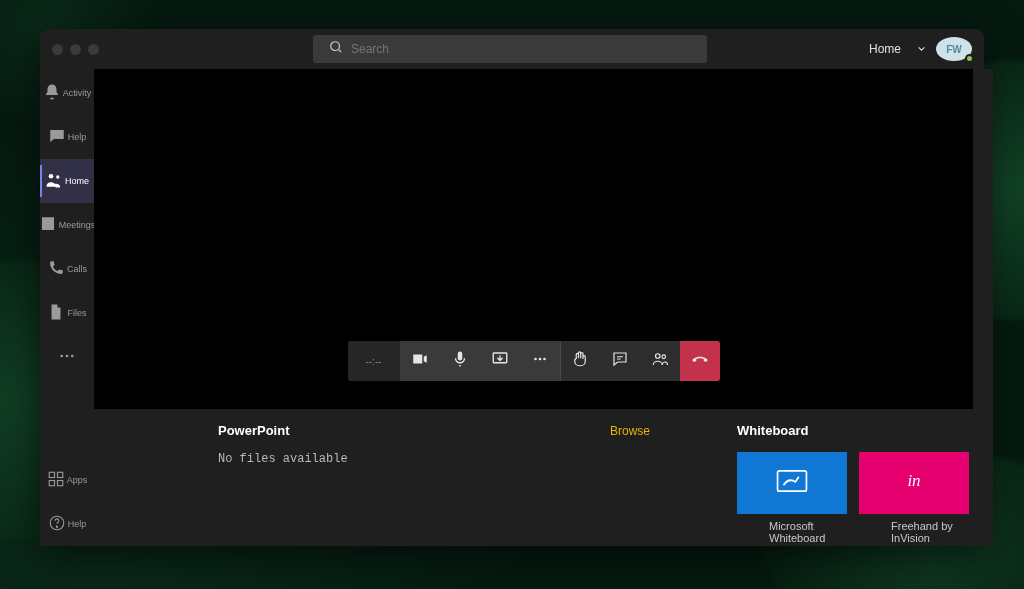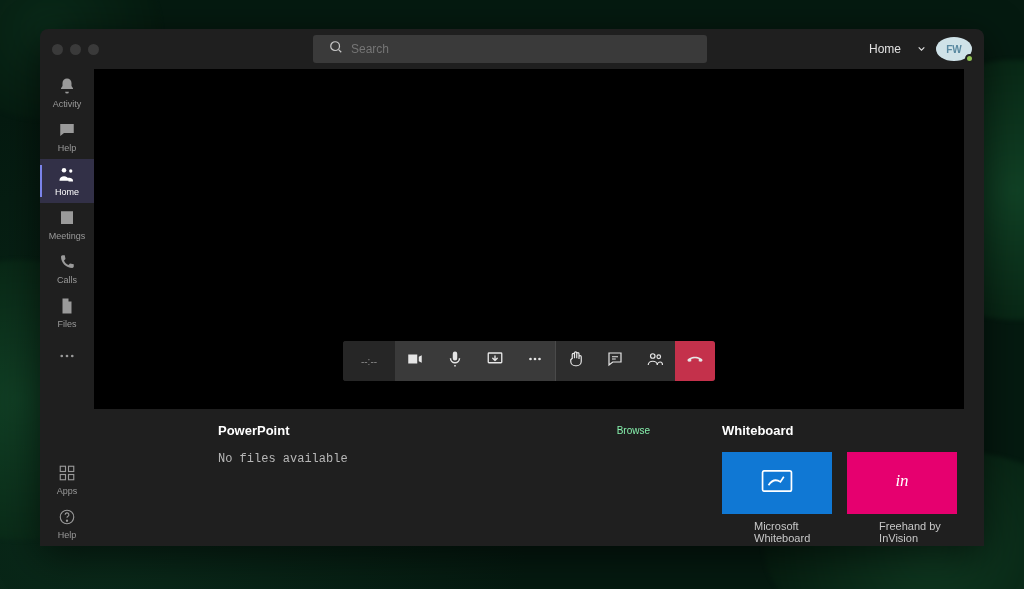--- a/index.html
+++ b/index.html
@@ -66,21 +66,21 @@
   .body { flex:1; display:flex; min-height:0; }
 
   
   .sidebar {
     width:54px; background:#1f1f1f;
     display:flex; flex-direction:column;
     padding-top:2px;
   }
   .sideitem {
     height:44px;
-    display:flex; flex-direction:column; align-items:center; justify-content:center;
+    display:flex; flex-direction:row; align-items:center; justify-content:center;
     color:#9a9a9a; cursor:pointer; gap:2px;
     font-size:9px;
   }
   .sideitem.active { background:#323047; color:#fff; position:relative; }
   .sideitem.active::before { content:""; position:absolute; left:0; top:6px; bottom:6px; width:2px; background:#7b83eb; }
   .sideitem svg { width:18px; height:18px; }
   .sidespacer { flex:1; }
 
   
   .main { flex:1; display:flex; flex-direction:column; background:#1f1f1f; }
@@ -108,27 +108,27 @@
   .ctrl.light { background:#3a3a3a; }
   .ctrl.sep { border-left:1px solid #4a4a4a; }
   .ctrl.hangup { background:#c4314b; }
   .ctrl svg { width:18px; height:18px; }
 
   
   .share {
     height:130px;
     padding:14px 24px 0 124px;
     display:flex;
-    gap:0;
+    gap:15px;
   }
   .sharecol-pp { flex:0 0 460px; }
   .sharecol-wb { flex:1;margin-left:44px; }
   .sharehead { display:flex; justify-content:space-between; align-items:center; color:#fff; font-size:13px; margin-bottom:14px; }
   .sharehead .title { font-weight:600; }
-  .sharehead .browse { color:#86efac; font-size:10px; cursor:pointer; margin-right:28px; }
+  .sharehead .browse { color:#eab308; font-size:12px; cursor:pointer; margin-right:28px; }
   .nofiles { color:#b8b8b8; font-size:12px;font-family:Liberation Mono, monospace; }
   .wb-tiles { display:flex; gap:12px; }
   .wbtilewrap { display:flex; flex-direction:column; gap:6px; }
   .wbtile {
     width:110px; height:62px;
     display:flex; align-items:center; justify-content:center;
     cursor:pointer;
   }
   .wbtile.ms { background:#1078d4; }
   .wbtile.in { background:#e6006f; }

